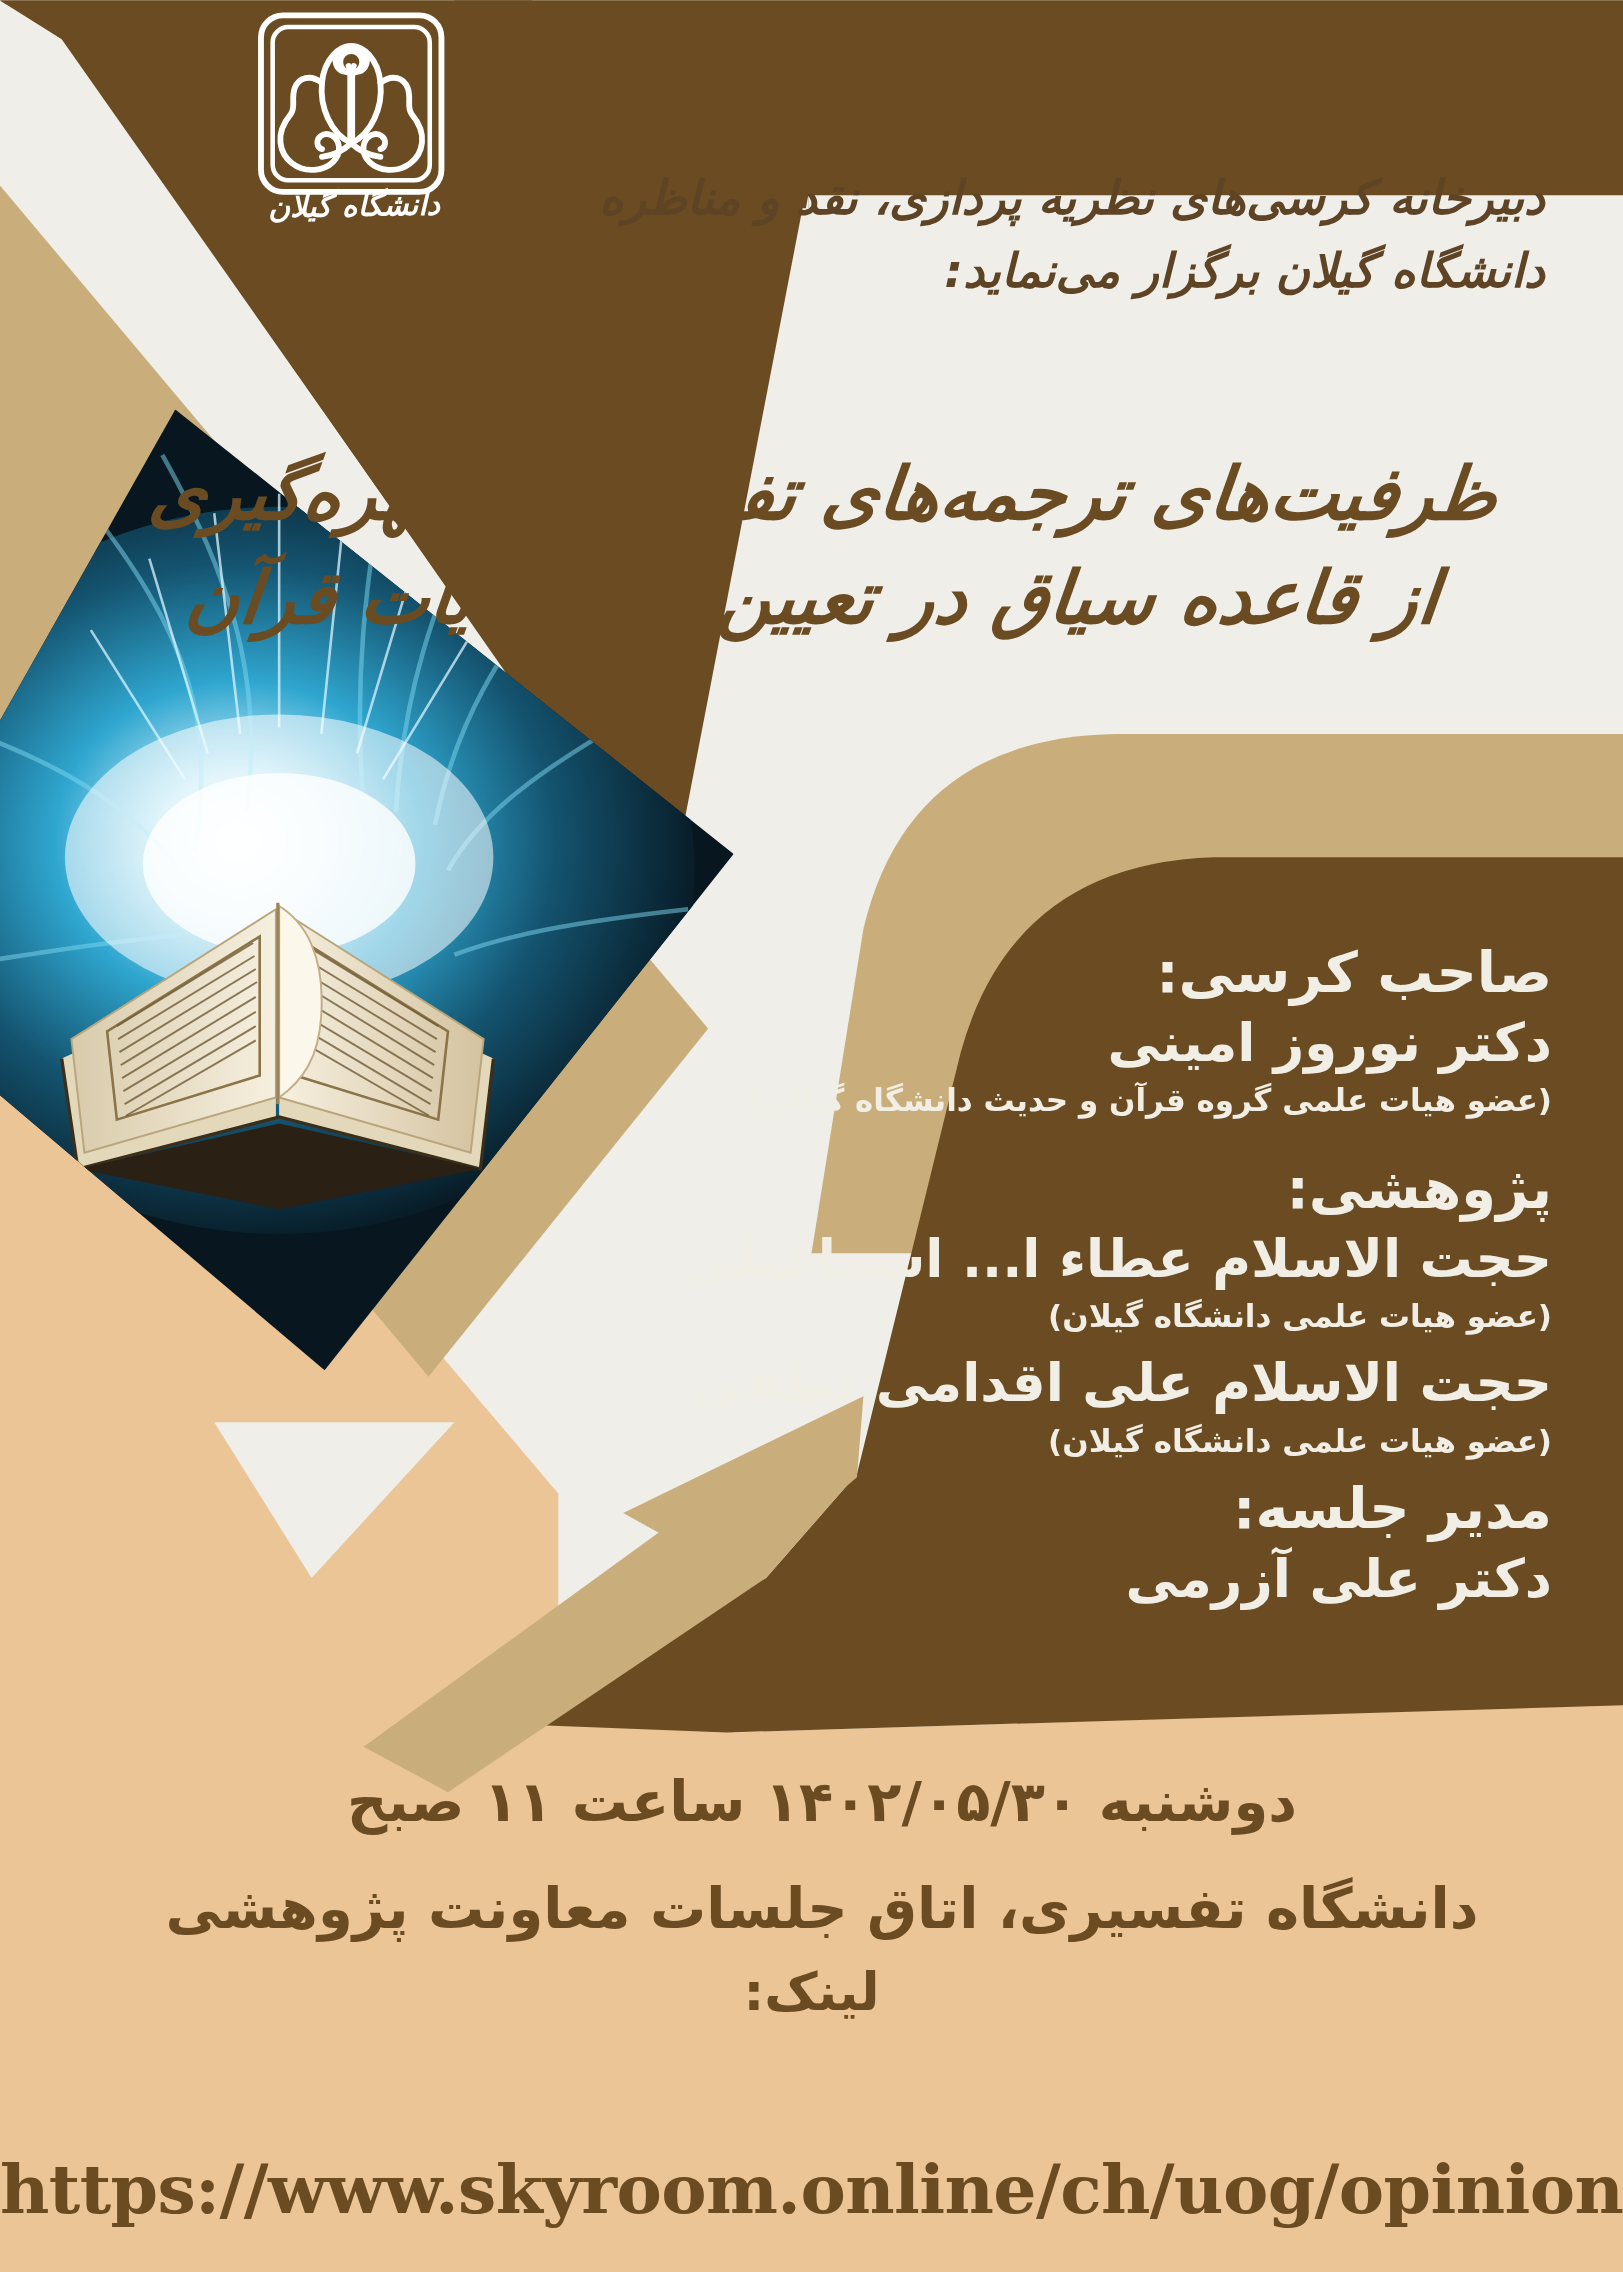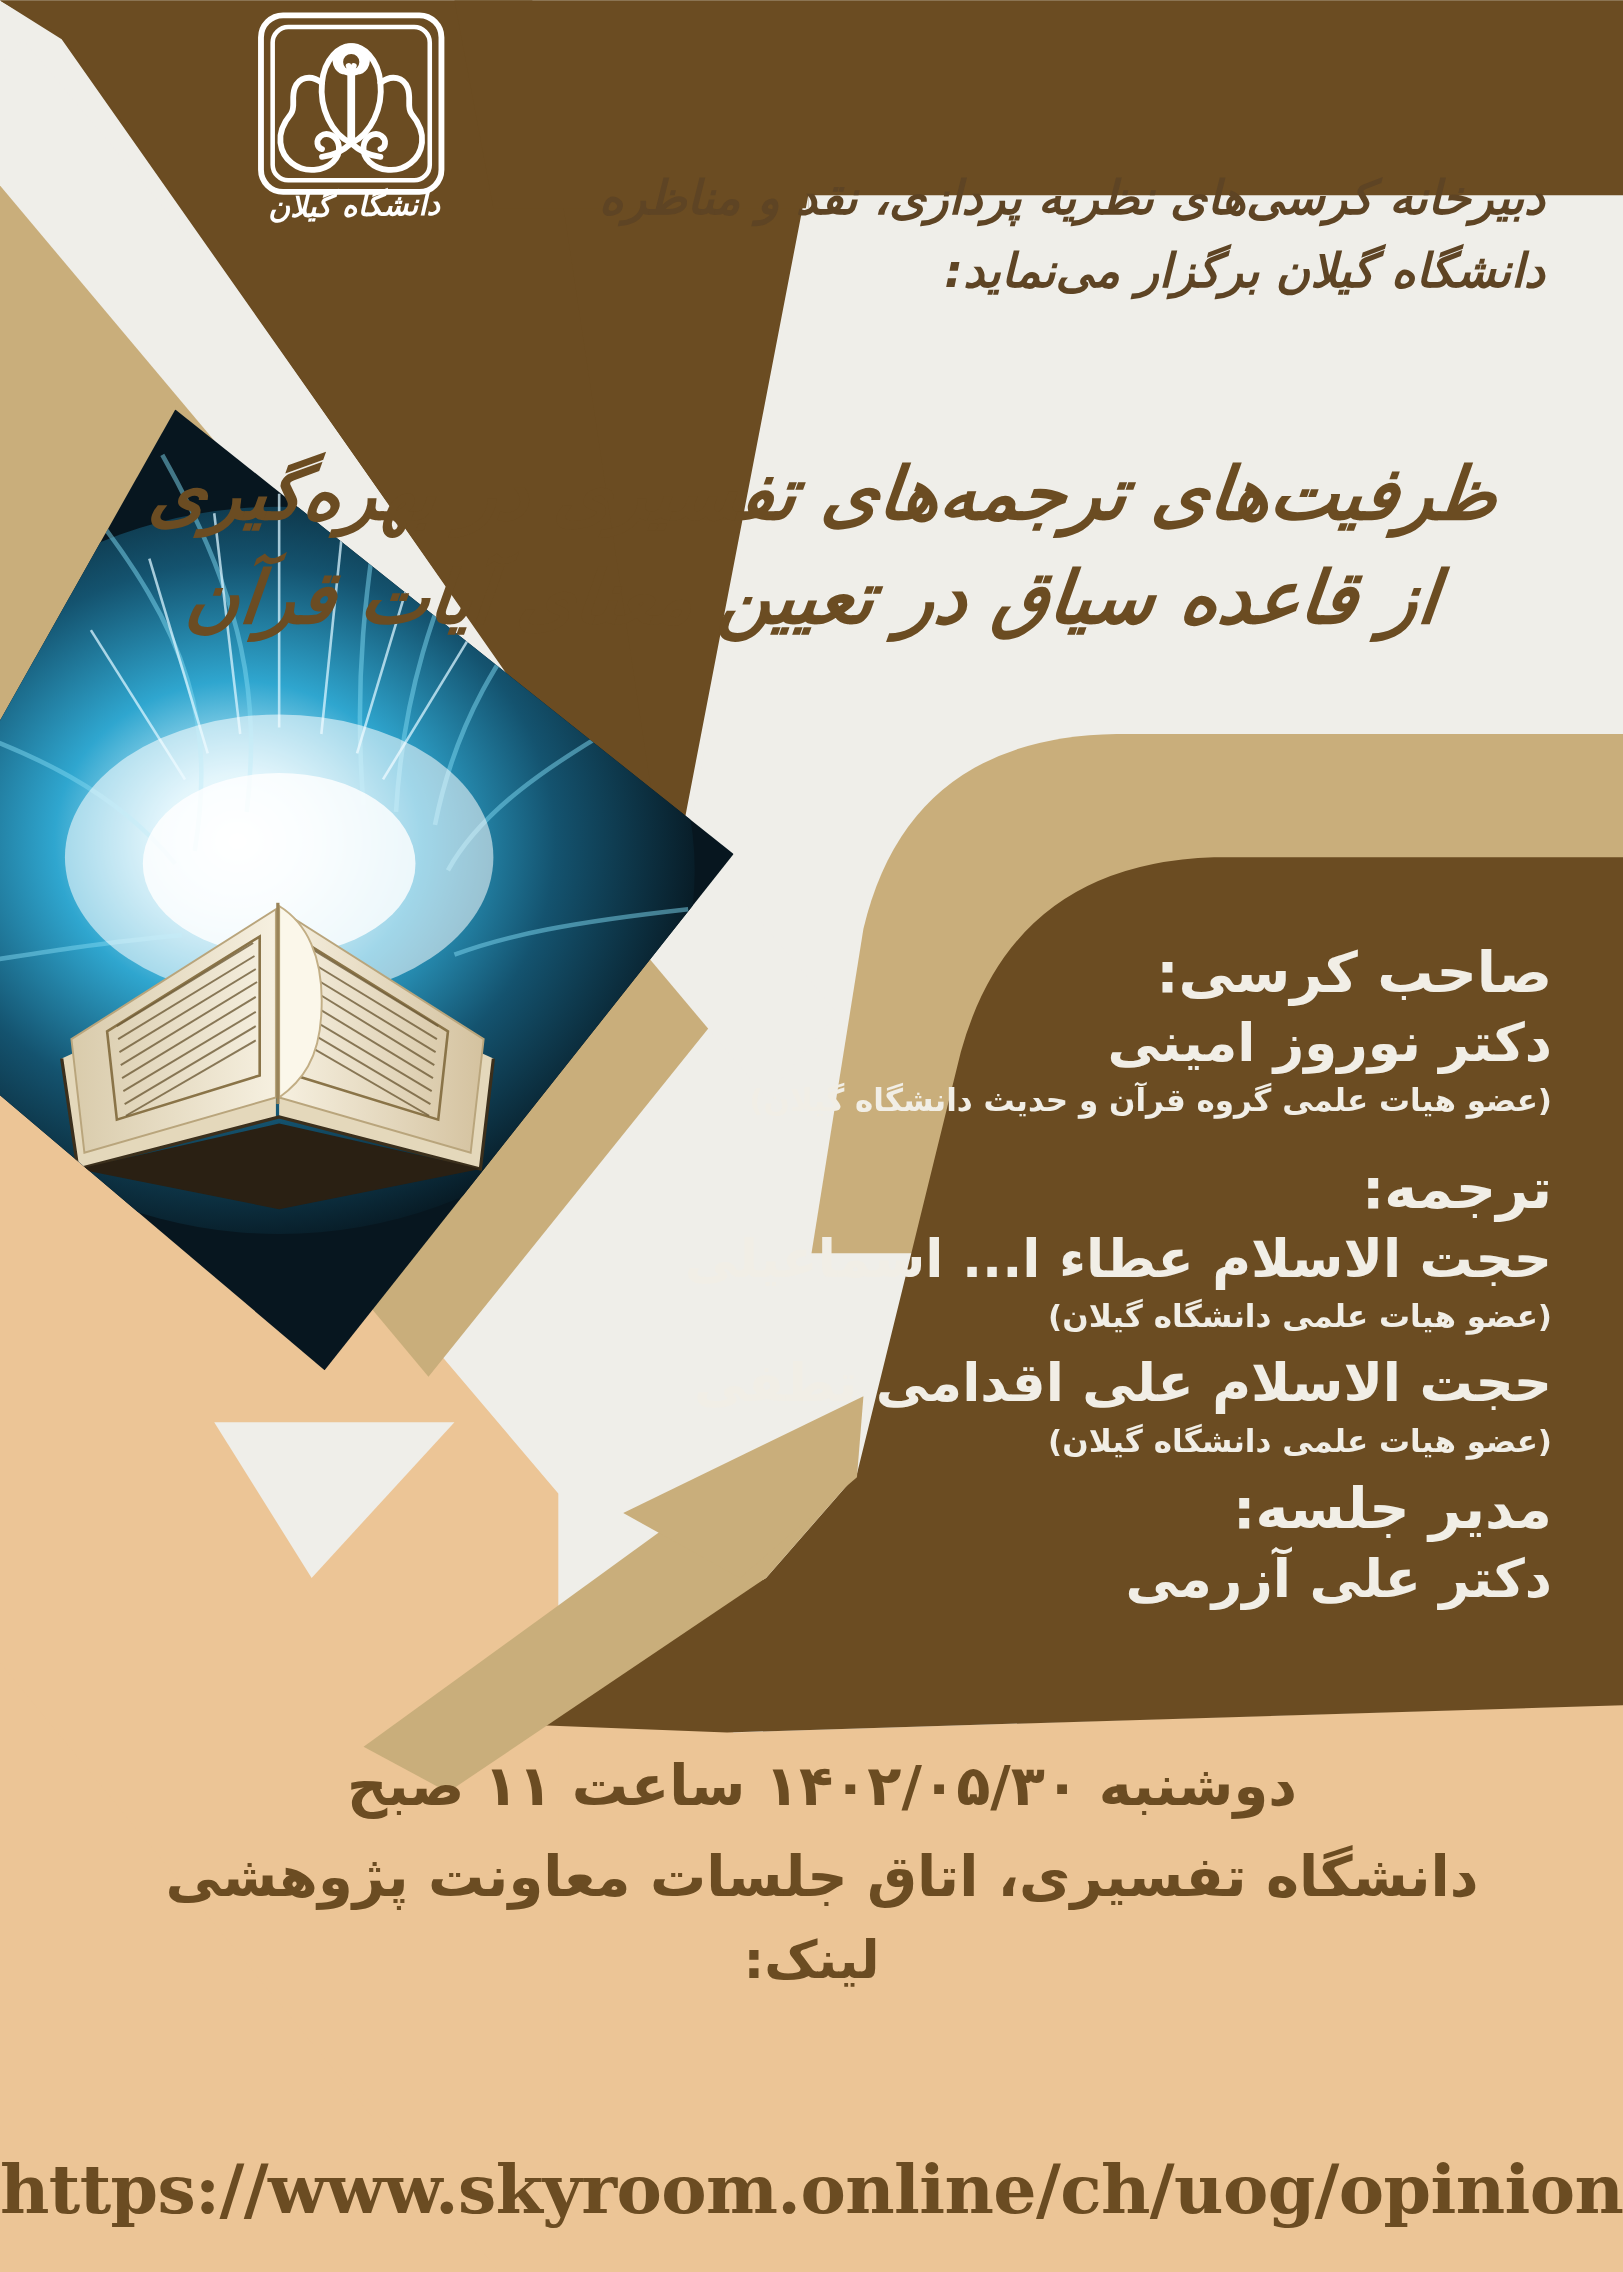--- a/index.html
+++ b/index.html
@@ -67,21 +67,21 @@
 
   
   #event-info{
     position:absolute;
     left:0; top:1747px;
     width:1623px;
     color:#6B4C22;
     text-align:center;
   }
   .ilabel{font-size:52px;font-weight:800;line-height:1.2;}
-  .ivalue{font-size:56px;font-weight:800;line-height:1.25;margin-top:4px;padding-left:21px;}
+  .ivalue{font-size:56px;font-weight:800;line-height:1.25;margin-top:20px;padding-left:21px;}
   .ispace{height:17px;}
 
   #link-url{
     position:absolute;
     left:0; top:2149px; width:1426px;
     text-align:center;
     color:#6B4C22;
     font-size:68px;
     font-weight:800;
     letter-spacing:-0.6px;
@@ -274,21 +274,21 @@
     <span class="ln">از قاعده سیاق در تعیین معنای آیات قرآن</span>
   </div>
 
   <div id="people" class="rtl">
     <div class="role">صاحب کرسی:</div>
     <div class="pname">دکتر نوروز امینی</div>
     <div class="paff">(عضو هیات علمی گروه قرآن و حدیث دانشگاه گیلان)</div>
 
     <div class="gap"></div>
 
-    <div class="role">ترجمه:</div>
+    <div class="role">پژوهشی:</div>
     <div class="pname">حجت الاسلام عطاء ا... اسماعیلی</div>
     <div class="paff">(عضو هیات علمی دانشگاه گیلان)</div>
     <div class="gap-sm"></div>
     <div class="pname">حجت الاسلام علی اقدامی تطفی</div>
     <div class="paff">(عضو هیات علمی دانشگاه گیلان)</div>
 
     <div class="gap-sm"></div>
 
     <div class="role">مدیر جلسه:</div>
     <div class="pname">دکتر علی آزرمی</div>

